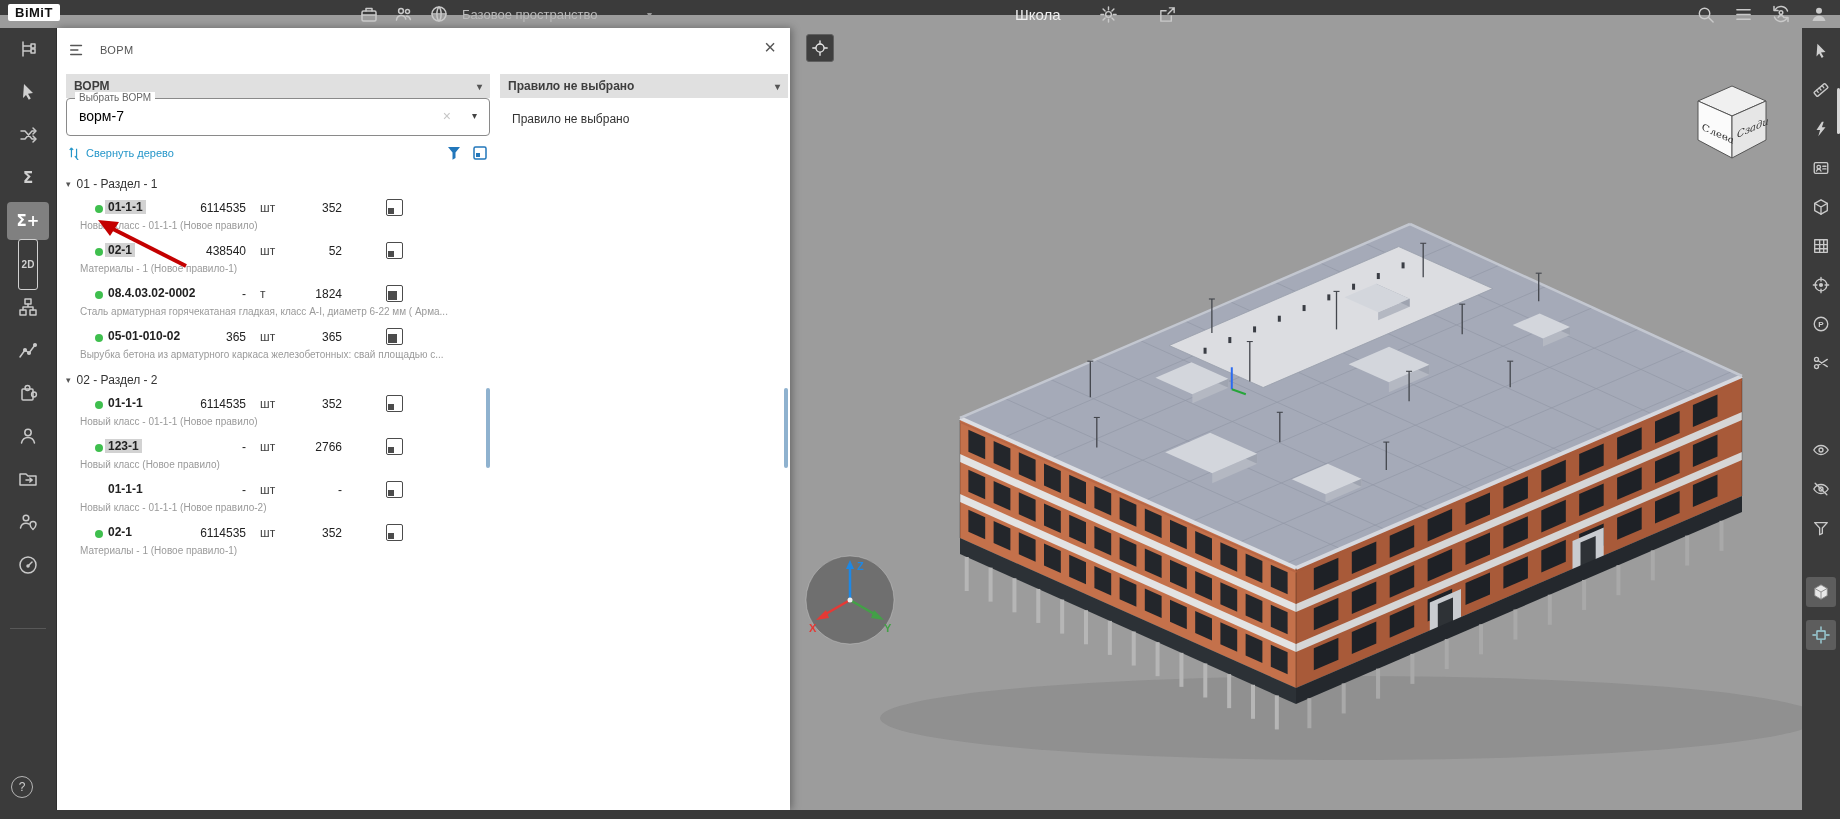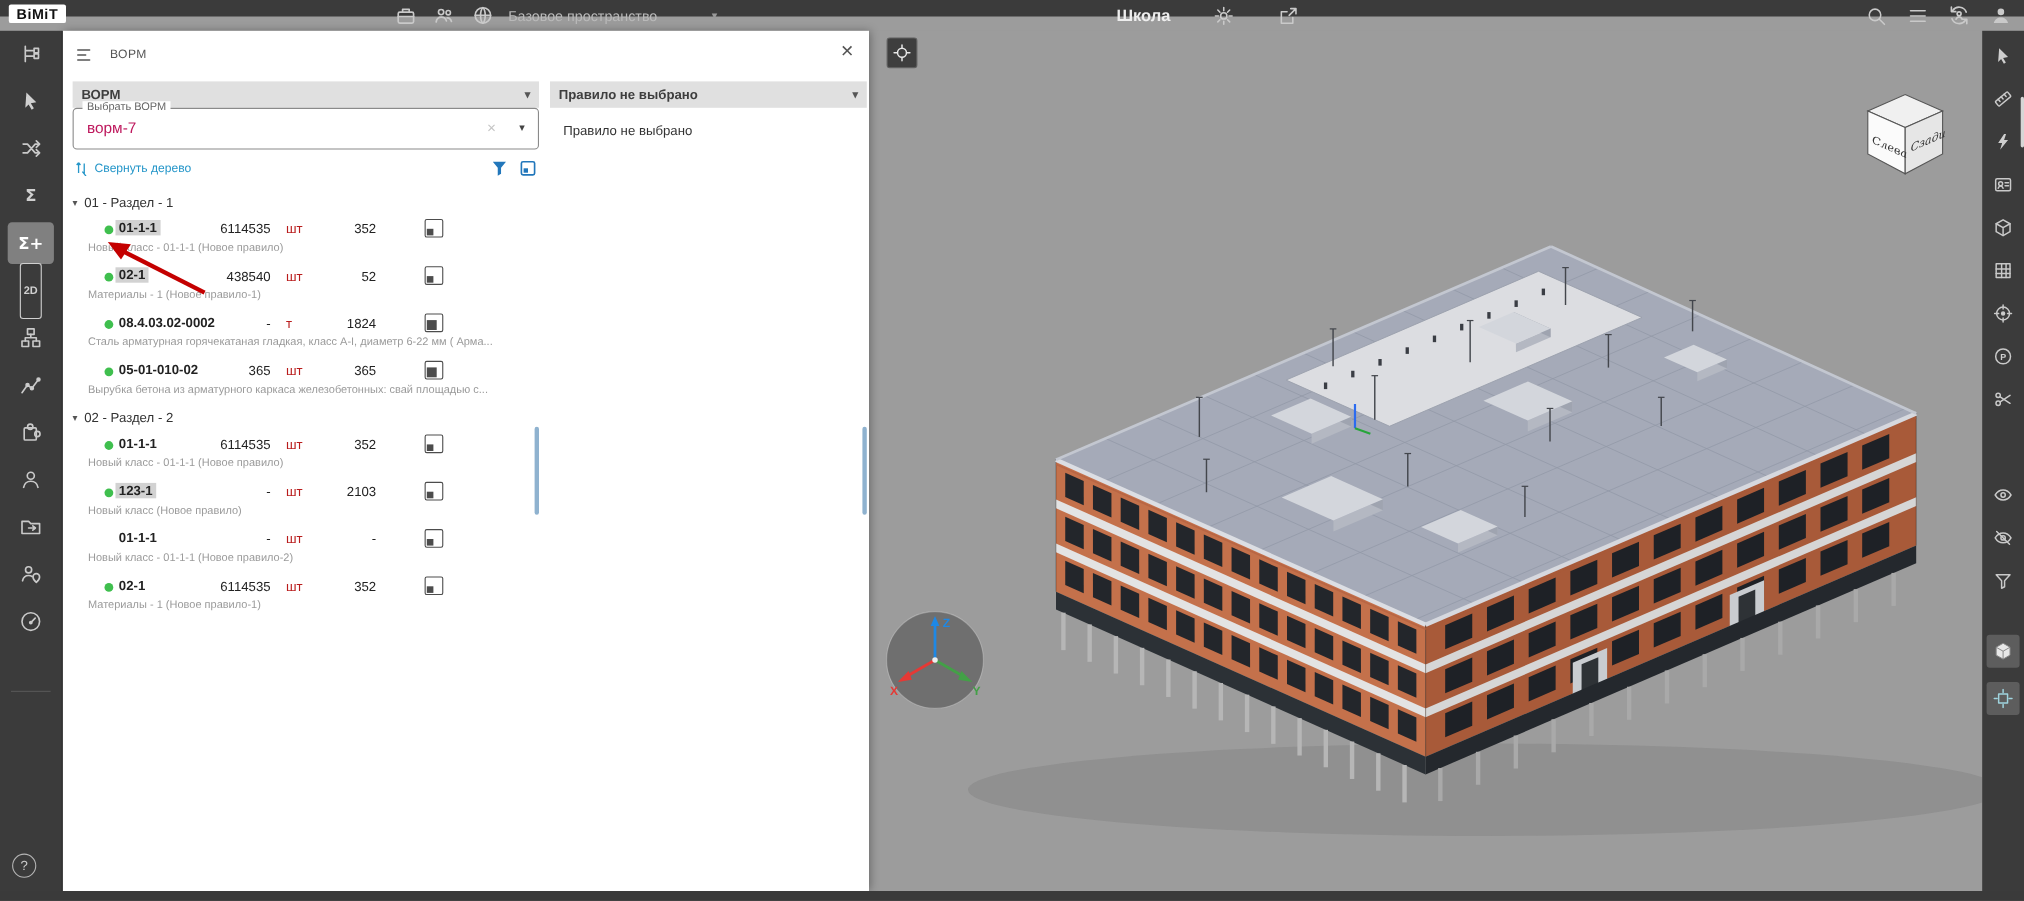--- a/index.html
+++ b/index.html
@@ -4,21 +4,21 @@
 <style>
   html,body{margin:0;padding:0;background:#222;}
   .app{position:relative;width:1840px;height:819px;overflow:hidden;background:#9c9c9c;font-family:"Liberation Sans",sans-serif;}
   
   .topbar{position:absolute;left:0;top:0;width:1840px;height:15px;background:#3b3b3b;z-index:30;}
   .logo{position:absolute;left:8px;top:4px;background:#fff;color:#111;font-weight:bold;font-size:13px;padding:1px 7px;border-radius:2px;letter-spacing:.5px;cursor:pointer;}
   .tb-ic{position:absolute;top:3px;width:22px;height:22px;display:flex;align-items:center;justify-content:center;cursor:pointer;}
   svg.ic{stroke:#c9c9c9;fill:none;stroke-width:1.5;stroke-linecap:round;stroke-linejoin:round;}
   .ws{position:absolute;left:462px;top:0;width:190px;height:28px;display:flex;align-items:center;justify-content:space-between;color:#b9b9b9;font-size:13px;cursor:pointer;}
   .chev{font-size:10px;color:#999;}
-  .centergrp{position:absolute;left:1015px;top:0;height:28px;display:flex;align-items:center;gap:37px;font-weight:bold;}
+  .centergrp{position:absolute;left:1015px;top:0;height:28px;display:flex;align-items:center;gap:37px;}
   .proj-title{color:#eee;font-size:15px;}
   .rightgrp{position:absolute;right:10px;top:0;height:28px;display:flex;align-items:center;gap:16px;}
   .rightgrp .tb-ic{position:static;}
   
   .ltb{position:absolute;left:0;top:28px;width:56px;height:782px;background:#3b3b3b;z-index:25;border-right:1px solid #2e2e2e;}
   .ltb-item{position:absolute;left:7px;width:42px;height:38px;border-radius:4px;display:flex;align-items:center;justify-content:center;color:#d0d0d0;cursor:pointer;}
   .ltb-item.active{background:#808080;color:#fff;}
   .sig{font-size:15px;font-weight:bold;font-family:"DejaVu Sans",sans-serif;}
   .badge2d{font-size:10px;font-weight:bold;border:1.5px solid #d0d0d0;border-radius:3px;padding:19px 3px;}
   .ltb-sep{position:absolute;left:10px;top:600px;width:36px;height:1px;background:#585858;}
@@ -33,35 +33,35 @@
   .ph-menu{position:absolute;left:12px;top:13px;cursor:pointer;}
   .ph-title{position:absolute;left:44px;top:16px;font-size:11px;color:#555;letter-spacing:.4px;}
   .ph-close{position:absolute;right:14px;top:9px;font-size:20px;color:#555;cursor:pointer;line-height:1;}
   .colL{position:absolute;left:10px;top:46px;width:424px;height:726px;}
   .colR{position:absolute;left:444px;top:46px;width:288px;height:726px;}
   .col-head{height:24px;background:#e0e0e0;display:flex;align-items:center;justify-content:space-between;padding:0 8px;font-size:12px;font-weight:bold;color:#3e3e3e;cursor:pointer;}
   .col-head .chev{color:#555;}
   .vthumb{position:absolute;right:0;top:314px;width:4px;height:80px;background:#8fb2cf;border-radius:2px;}
   .sel{position:relative;height:36px;border:1px solid #8a8a8a;border-radius:4px;background:#fff;cursor:pointer;}
   .sel-label{position:absolute;top:-7px;left:8px;background:#fff;padding:0 4px;font-size:10px;color:#666;}
-  .sel-val{position:absolute;left:12px;top:9px;font-size:14px;color:#be185d;}
+  .sel-val{position:absolute;left:12px;top:9px;font-size:14px;color:#000000;}
   .sel-x{position:absolute;right:38px;top:9px;color:#c6c6c6;font-size:14px;}
   .sel-chev{position:absolute;right:12px;top:11px;color:#444;}
   .tctrl{height:34px;display:flex;align-items:center;justify-content:space-between;padding:0 2px;}
   .tctrl-left{display:flex;align-items:center;gap:6px;color:#2596c9;font-size:11px;cursor:pointer;}
   .tctrl-right{display:flex;gap:10px;align-items:center;}
   .tree{margin-top:2px;}
   .tsec{display:flex;align-items:center;gap:6px;height:24px;font-size:12px;color:#333;cursor:pointer;}
   .tsec .tri{font-size:9px;color:#555;}
   .titem{position:relative;height:43px;}
   .ti-dot{position:absolute;left:29px;top:9px;width:8px;height:8px;border-radius:50%;background:#3fbf4e;}
   .ti-code{position:absolute;left:42px;top:4px;font-size:12px;font-weight:bold;color:#222;cursor:pointer;}
   .ti-code.hl{background:#d2d2d2;padding:0 3px;left:39px;}
   .ti-qty{position:absolute;left:100px;top:5px;width:80px;text-align:right;font-size:12px;color:#222;}
-  .ti-unit{position:absolute;left:194px;top:5px;font-size:12px;color:#b91c1c;}
+  .ti-unit{position:absolute;left:194px;top:5px;font-size:12px;color:#404040;}
   .ti-cnt{position:absolute;left:228px;top:5px;width:48px;text-align:right;font-size:12px;color:#222;}
   .ti-box{position:absolute;left:320px;top:3px;width:15px;height:15px;border:1.5px solid #4c4c4c;border-radius:2px;cursor:pointer;}
   .ti-box i{position:absolute;left:1px;bottom:1px;width:6px;height:6px;background:#4c4c4c;display:block;}
   .ti-box.heavy i{width:9px;height:9px;}
   .ti-desc{position:absolute;left:14px;top:24px;right:26px;font-size:10px;color:#9a9a9a;white-space:nowrap;overflow:hidden;text-overflow:ellipsis;}
   .colR .rbody{padding:14px 12px;font-size:12px;color:#333;}
   
   .viewport{position:absolute;left:790px;top:28px;width:1012px;height:782px;background:#9c9c9c;z-index:1;}
   #scene{position:absolute;left:0;top:0;}
   .focus-btn{position:absolute;left:16px;top:6px;width:26px;height:26px;background:#3e3e3e;border:1px solid #5f5f5f;border-radius:3px;display:flex;align-items:center;justify-content:center;cursor:pointer;z-index:3;}
@@ -642,21 +642,21 @@
             <span class="ti-box">
               <i></i>
             </span>
             <span class="ti-desc">Новый класс - 01-1-1 (Новое правило)</span>
           </div>
           <div class="titem">
             <span class="ti-dot"></span>
             <span class="ti-code hl">123-1</span>
             <span class="ti-qty">-</span>
             <span class="ti-unit">шт</span>
-            <span class="ti-cnt">2103</span>
+            <span class="ti-cnt">2766</span>
             <span class="ti-box">
               <i></i>
             </span>
             <span class="ti-desc">Новый класс (Новое правило)</span>
           </div>
           <div class="titem">
             <span class="ti-code">01-1-1</span>
             <span class="ti-qty">-</span>
             <span class="ti-unit">шт</span>
             <span class="ti-cnt">-</span>

